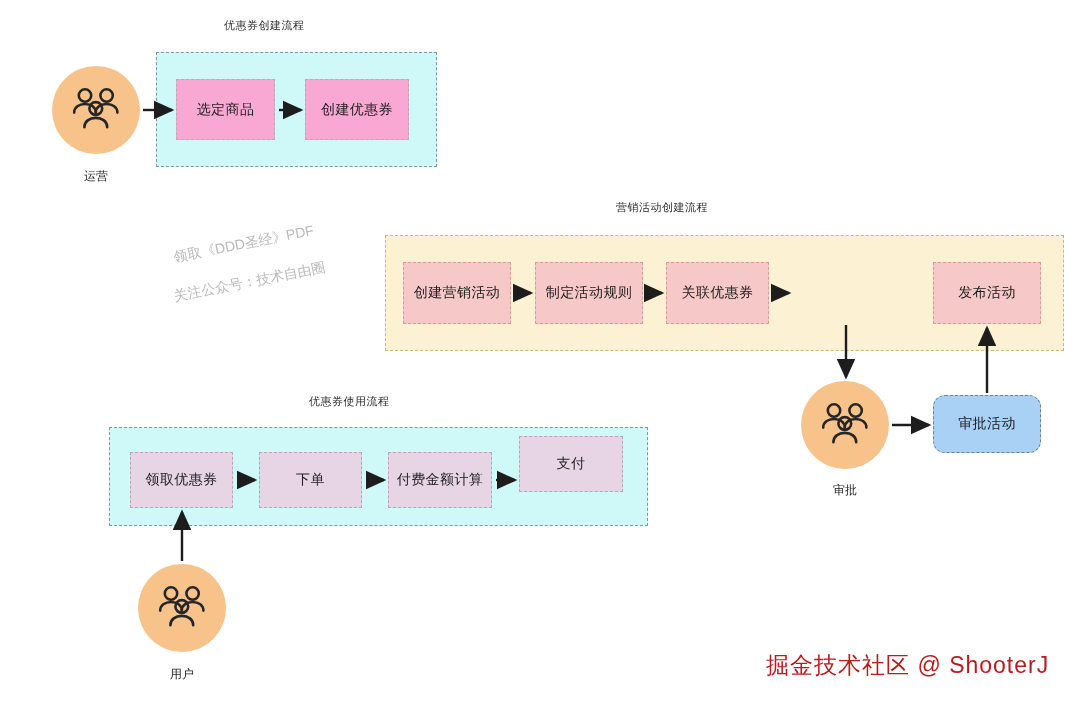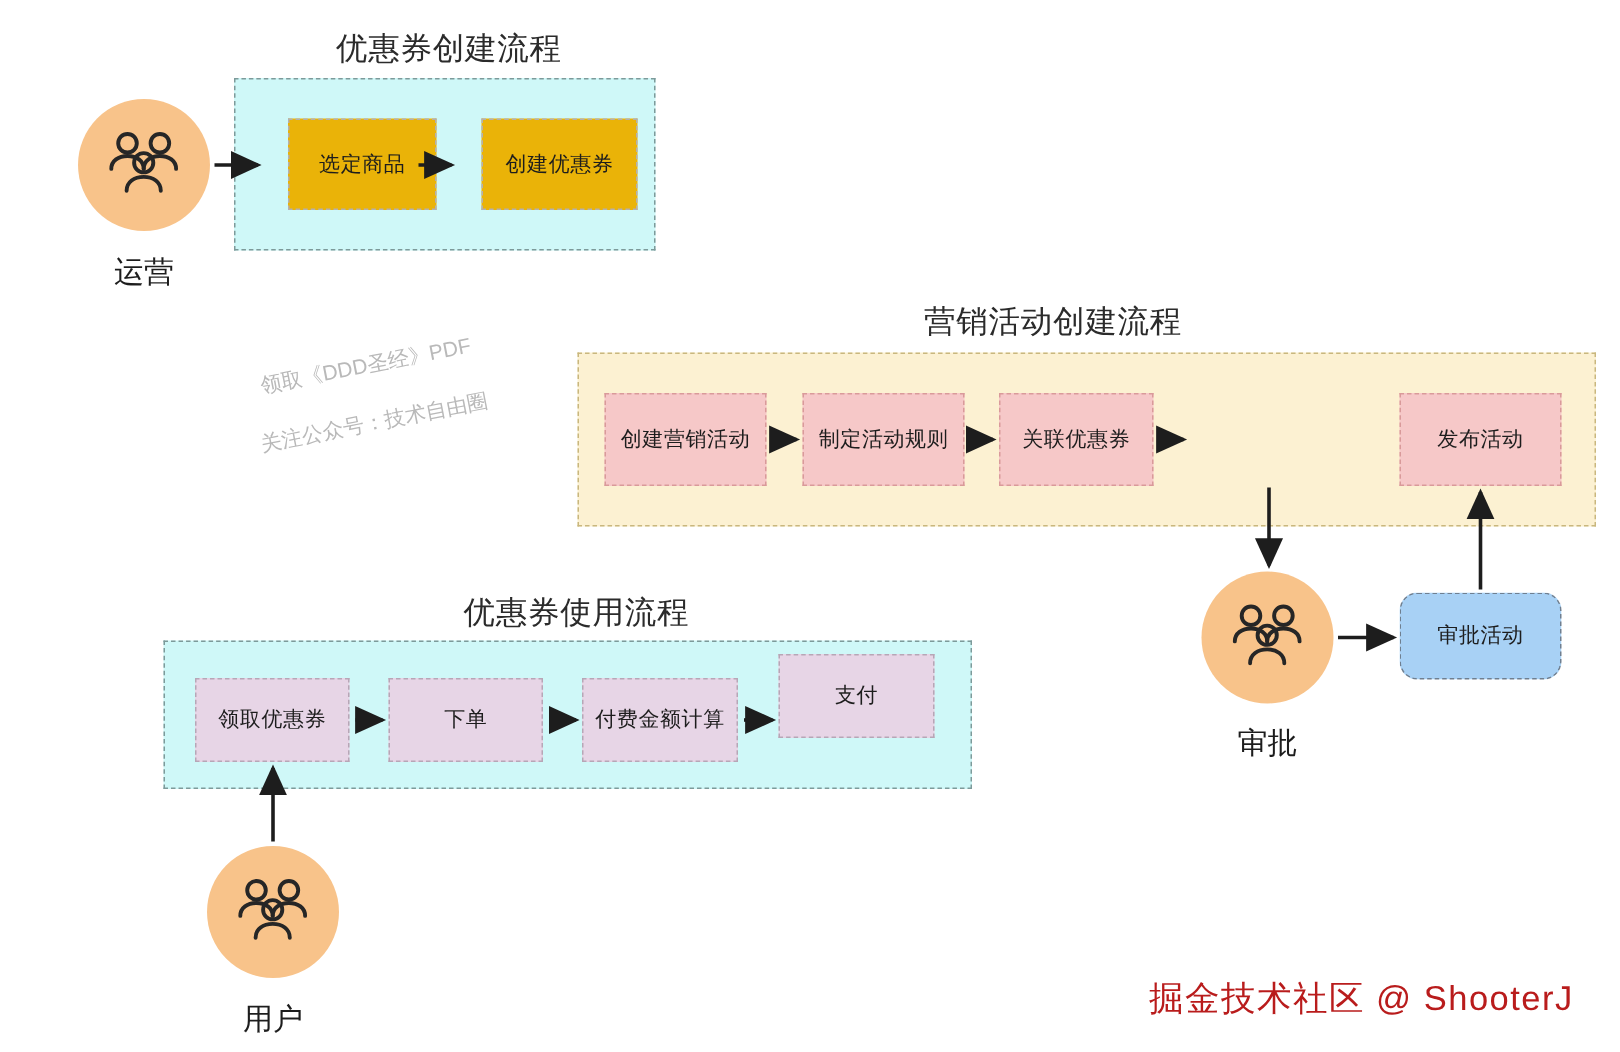--- a/index.html
+++ b/index.html
@@ -14,21 +14,21 @@
     position: relative;
     width: 1080px;
     height: 701px;
     background: #ffffff;
     overflow: hidden;
   }
 
   
   .grp-title {
     position: absolute;
-    font-size: 21px;
+    font-size: 11px;
     color: #2b2b2b;
     white-space: nowrap;
     letter-spacing: .5px;
   }
 
   
   .lane {
     position: absolute;
     border: 1px dashed #8a8a8a;
     box-sizing: border-box;
@@ -42,37 +42,37 @@
     box-sizing: border-box;
     border: 1px dashed #9a9a9a;
     display: flex;
     align-items: center;
     justify-content: center;
     font-size: 14px;
     color: #1d1d1d;
     white-space: nowrap;
     letter-spacing: .4px;
   }
-  .step-grey   { background: #eab308; border-color: #b4b0b0; margin-left: 16px; }
+  .step-grey   { background: #f9a8d4; border-color: #b4b0b0; }
   .step-pink   { background: #f6c8c8; border-color: #d99a9a; }
   .step-purple { background: #e7d5e6; border-color: #b7a6b6; }
   .step-blue   { background: #a8d1f5; border-color: #6f7f90; }
 
   
   .actor-circle {
     position: absolute;
     border-radius: 50%;
     background: #f8c38a;
     display: flex;
     align-items: center;
     justify-content: center;
   }
   .actor-label {
     position: absolute;
-    font-size: 20px;
+    font-size: 12px;
     color: #1d1d1d;
     text-align: center;
     white-space: nowrap;
   }
 
   
   #arrows {
     position: absolute;
     left: 0; top: 0;
     width: 1080px; height: 701px;

